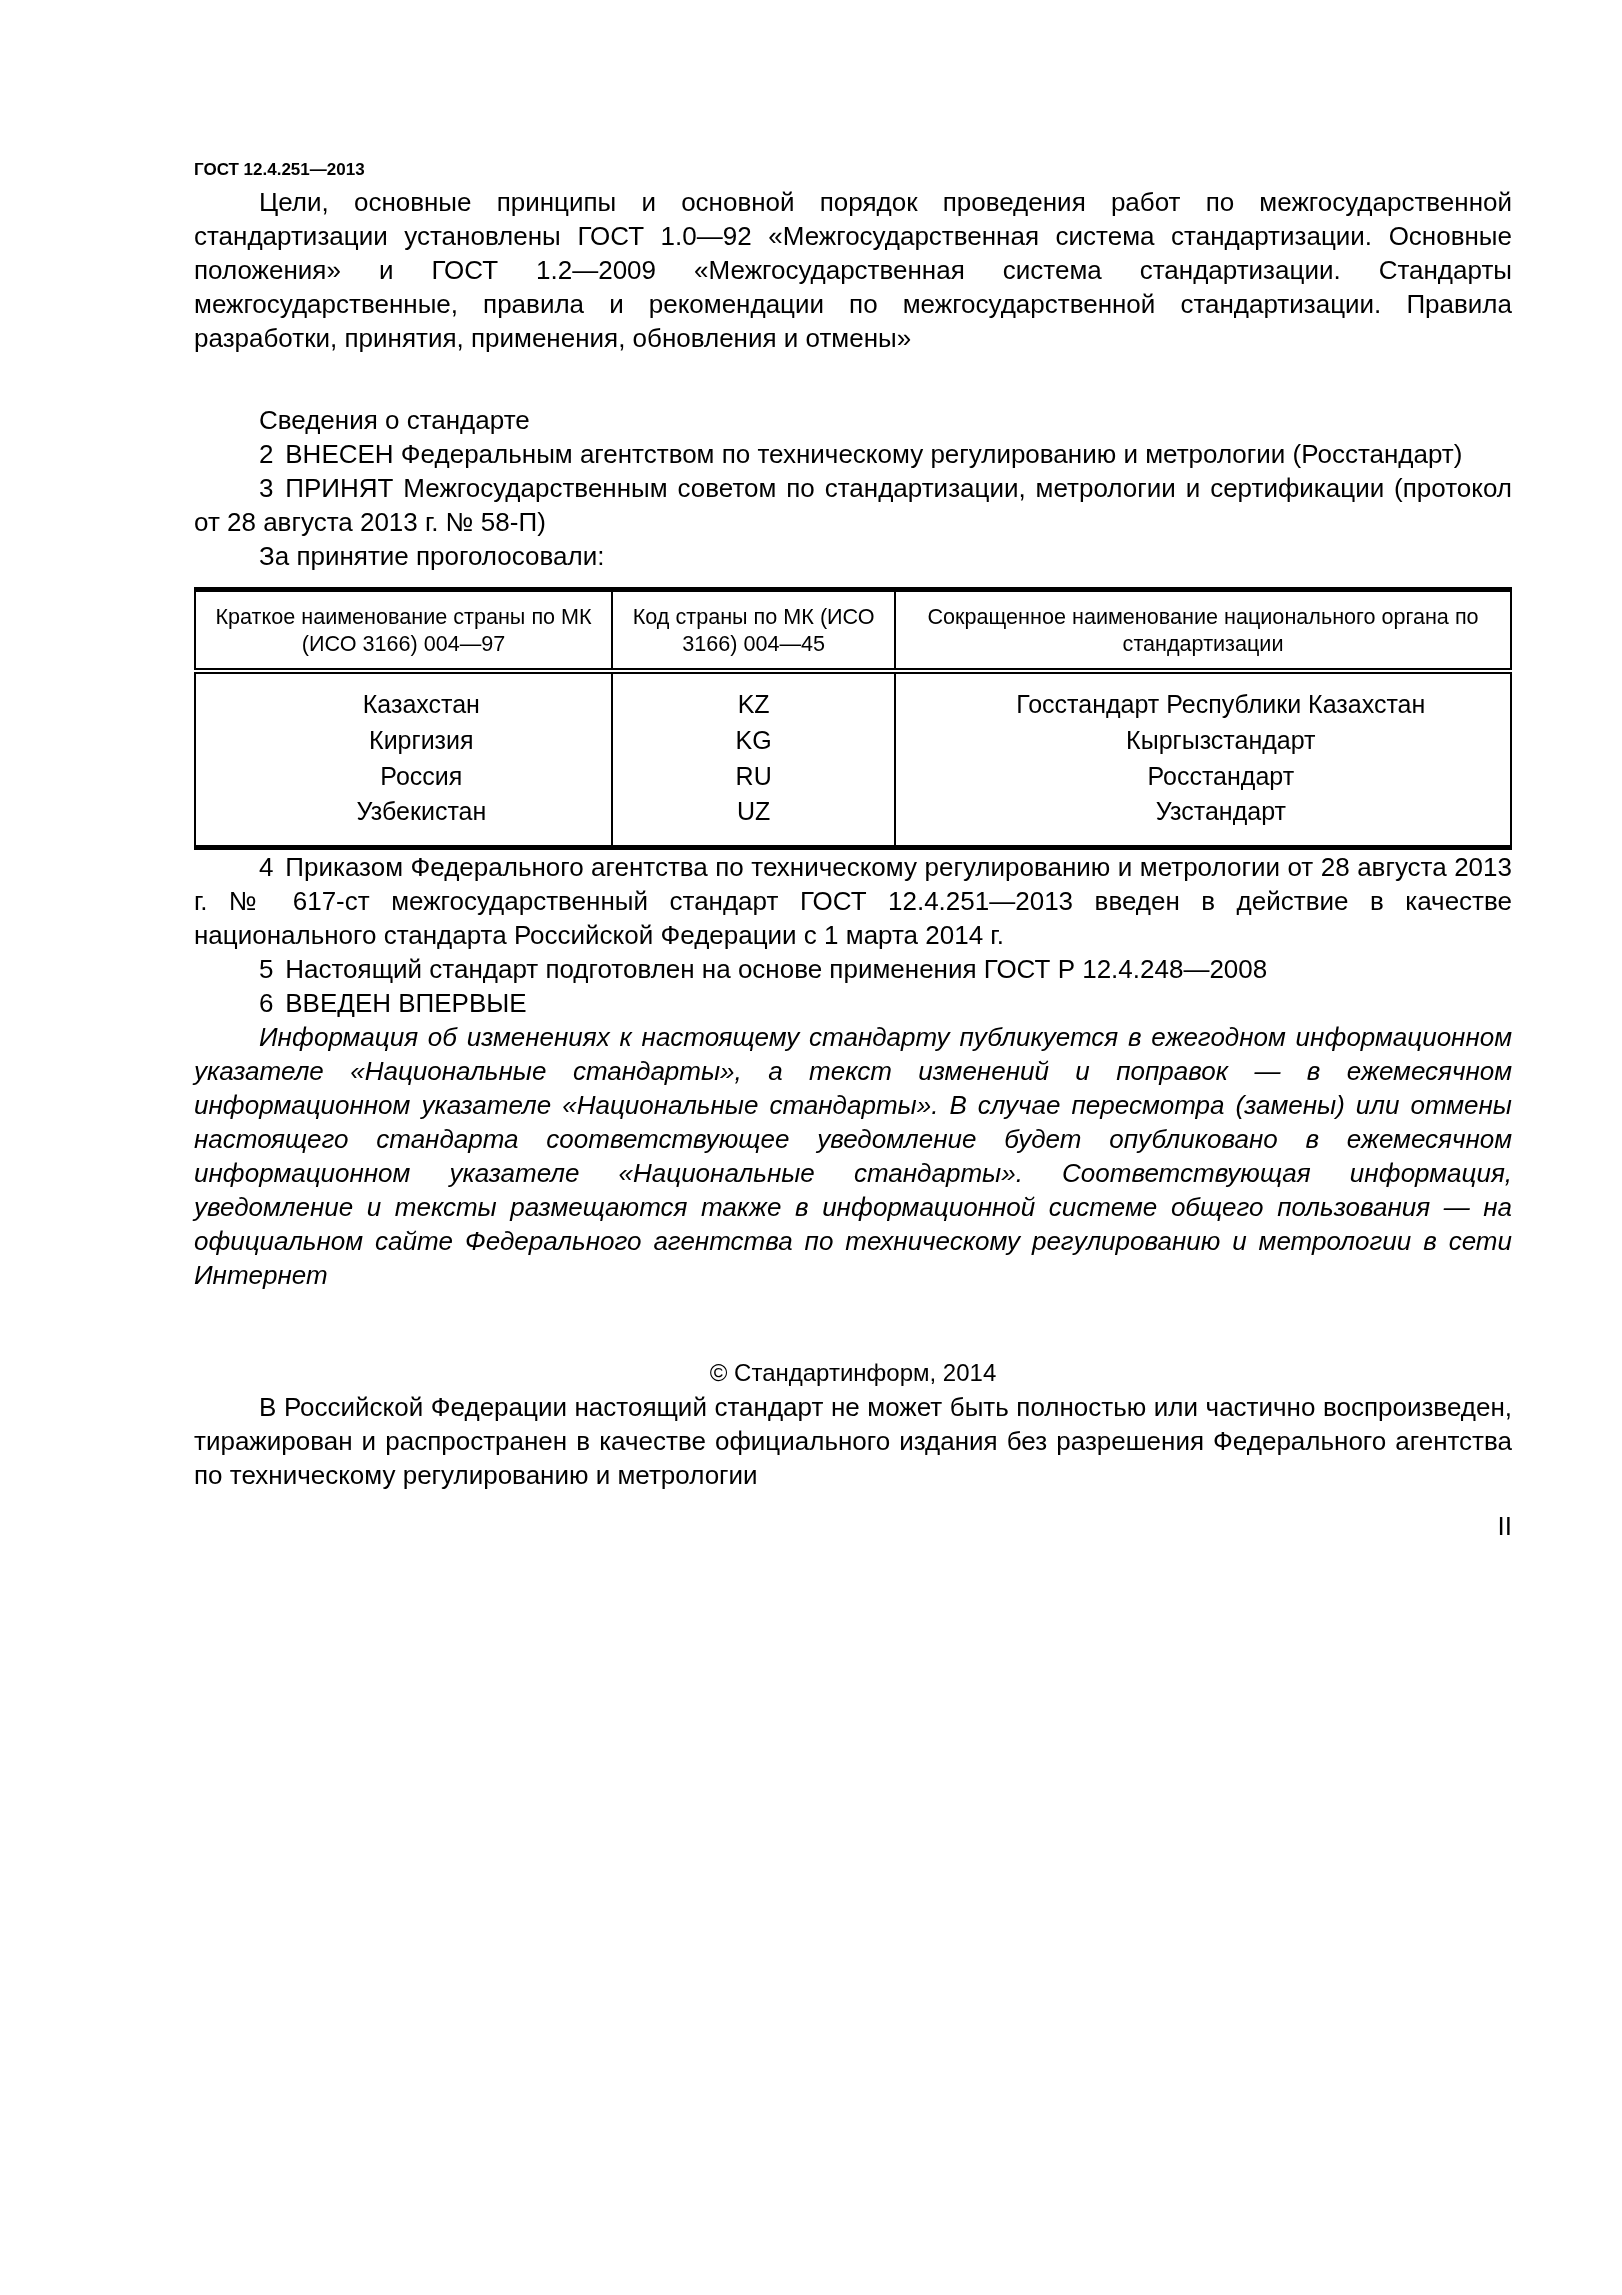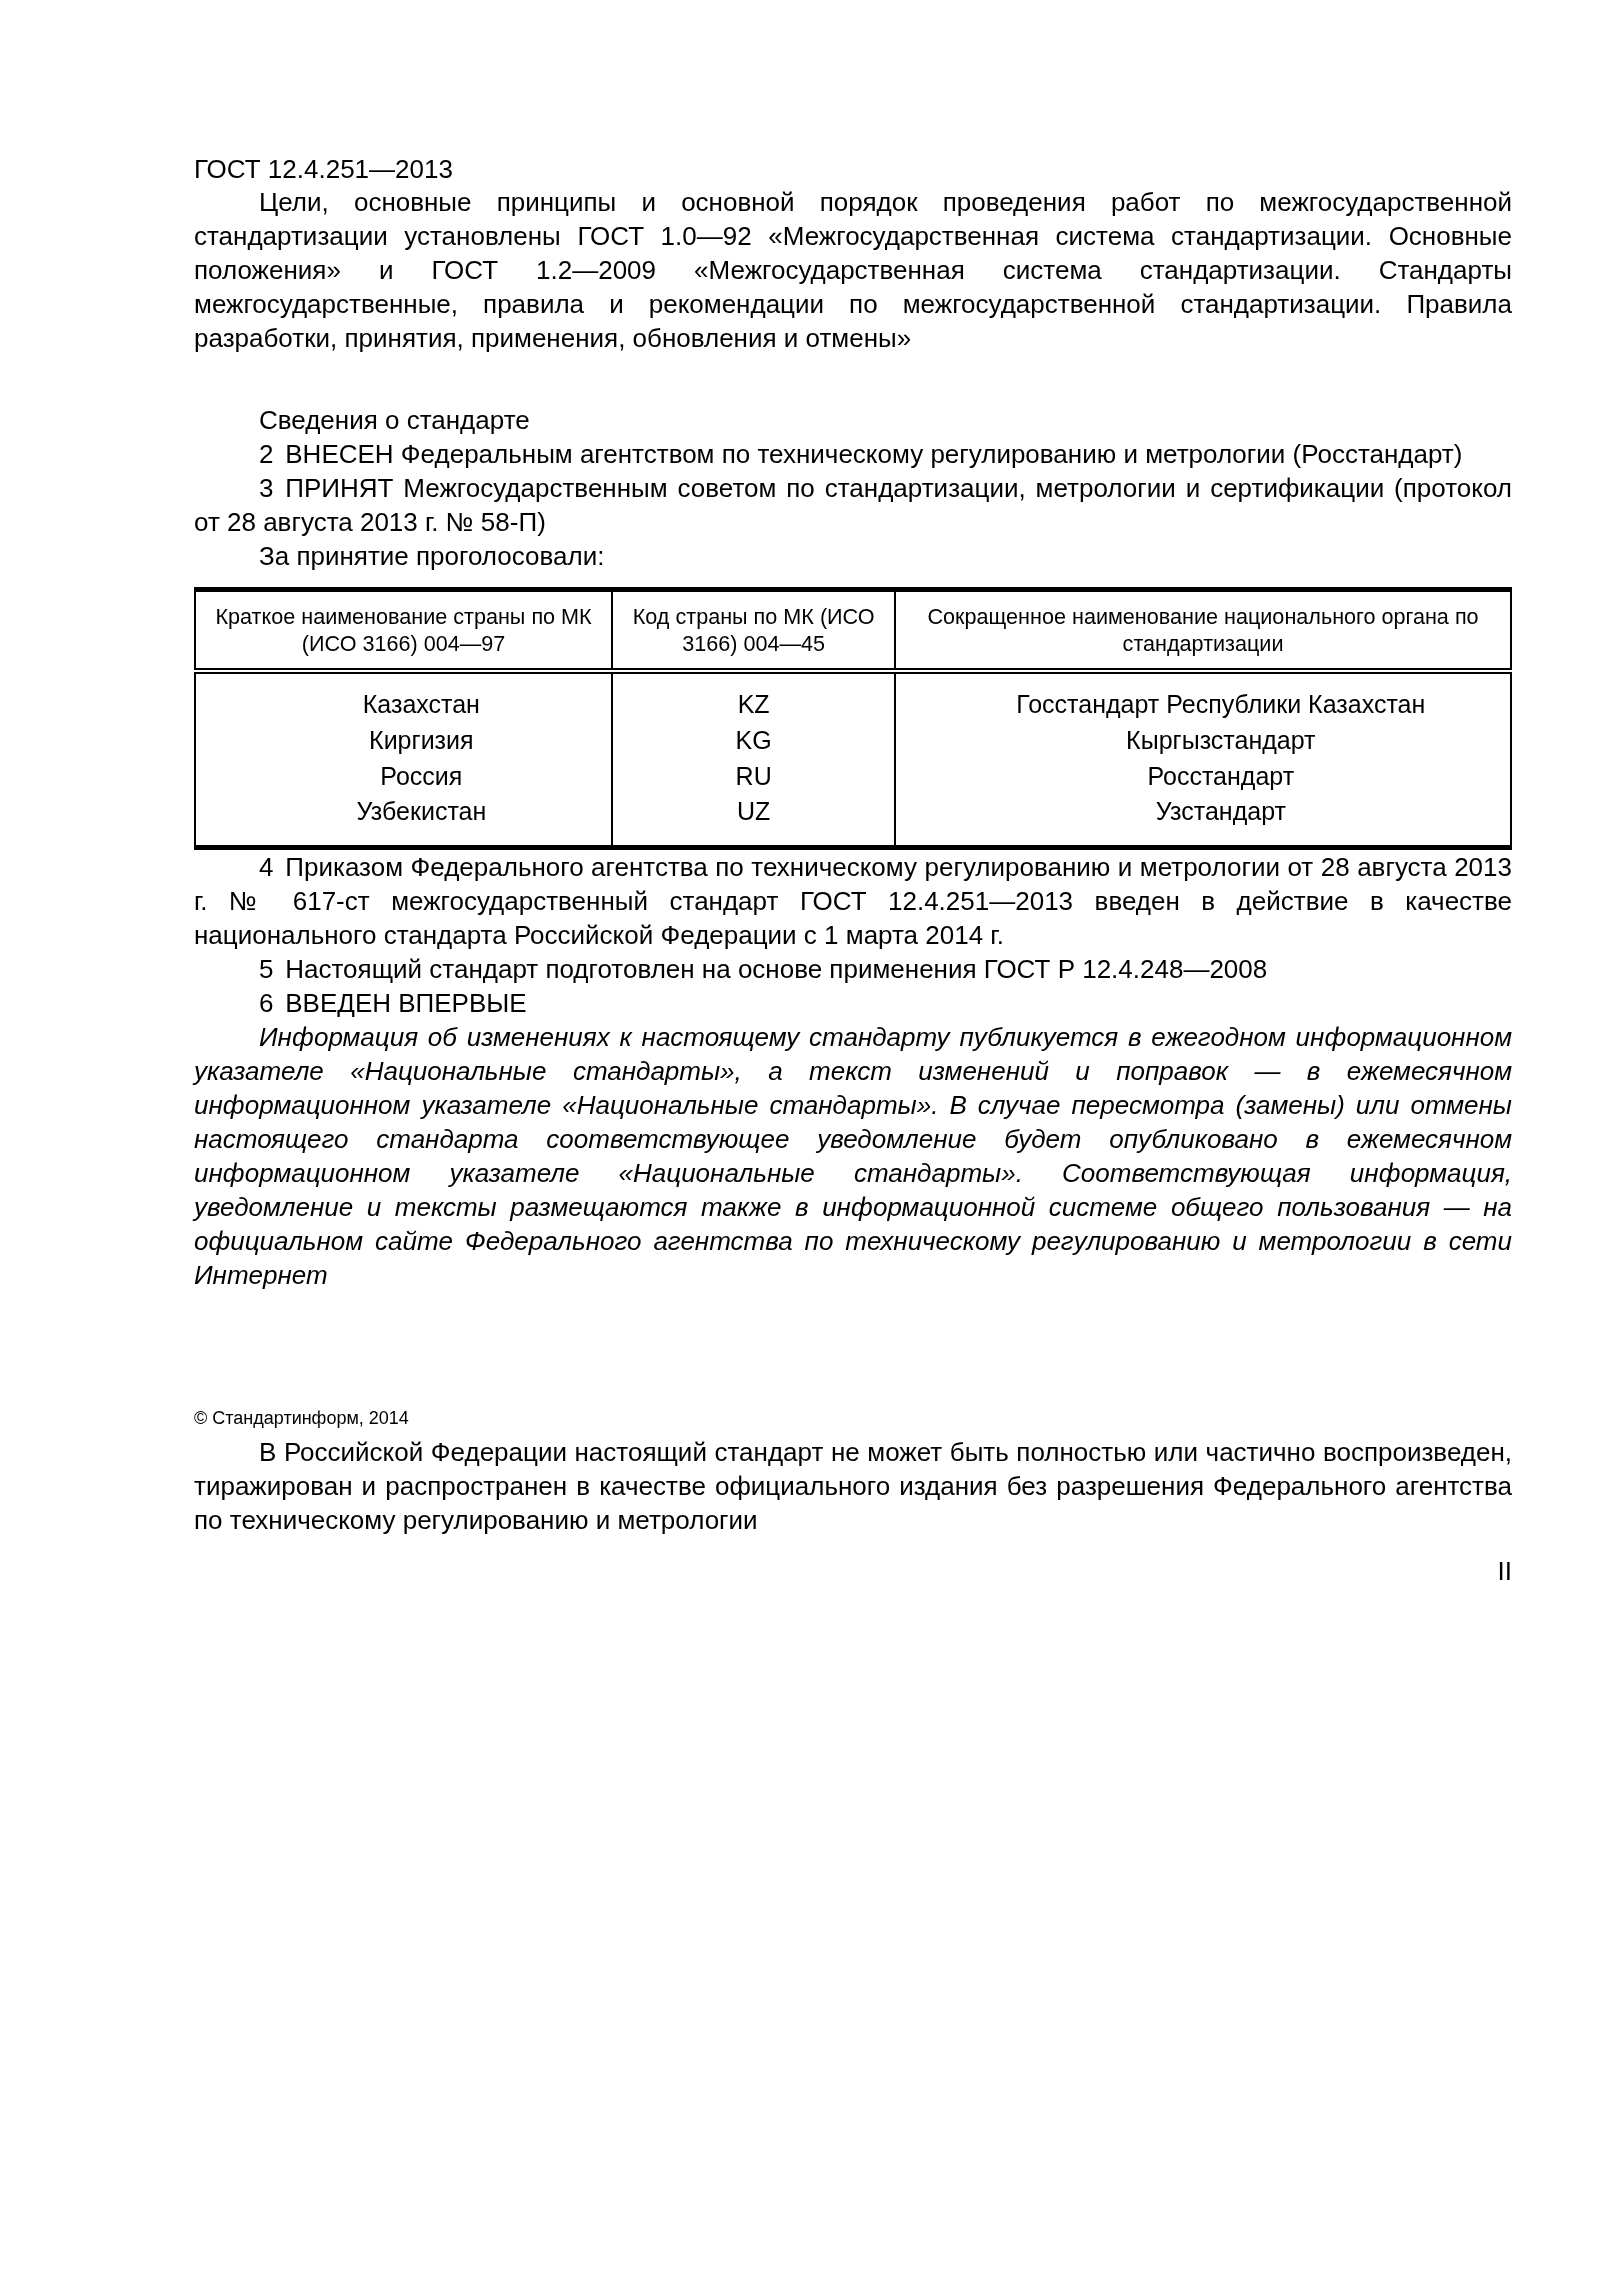--- a/index.html
+++ b/index.html
@@ -13,22 +13,22 @@
     overflow: hidden;
     margin: 0 auto;
   }
   .content {
     position: absolute;
     left: 194px;
     top: 154px;
     width: 1318px;
   }
   .doc-number {
-    font-size: 26px;
-    font-weight: normal;
+    font-size: 17px;
+    font-weight: bold;
     line-height: 31px;
   }
   .page-title {
     font-size: 31px;
     font-weight: bold;
     text-align: center;
     line-height: 37px;
     margin-top: 46px;
   }
   p.body-par {
@@ -80,24 +80,24 @@
   table.vote-table tbody tr:first-child td { padding-top: 14.4px; }
   table.vote-table tbody tr:last-child td { padding-bottom: 17px; }
   .col-country { width: 31.7%; }
   .col-code { width: 21.5%; }
   .after-table { margin-top: 30px; }
   .info-note {
     font-style: italic;
     margin-top: 97px;
   }
   .copyright {
-    font-size: 18px;
+    font-size: 24px;
     line-height: 34px;
-    text-align: left;
-    margin-top: 109px;
+    text-align: center;
+    margin-top: 64px;
   }
   .restriction { margin-top: 34px; }
   .page-number {
     font-size: 26px;
     line-height: 34px;
     margin-top: 17px;
     text-align: right;
   }
 </style>
 </head>

